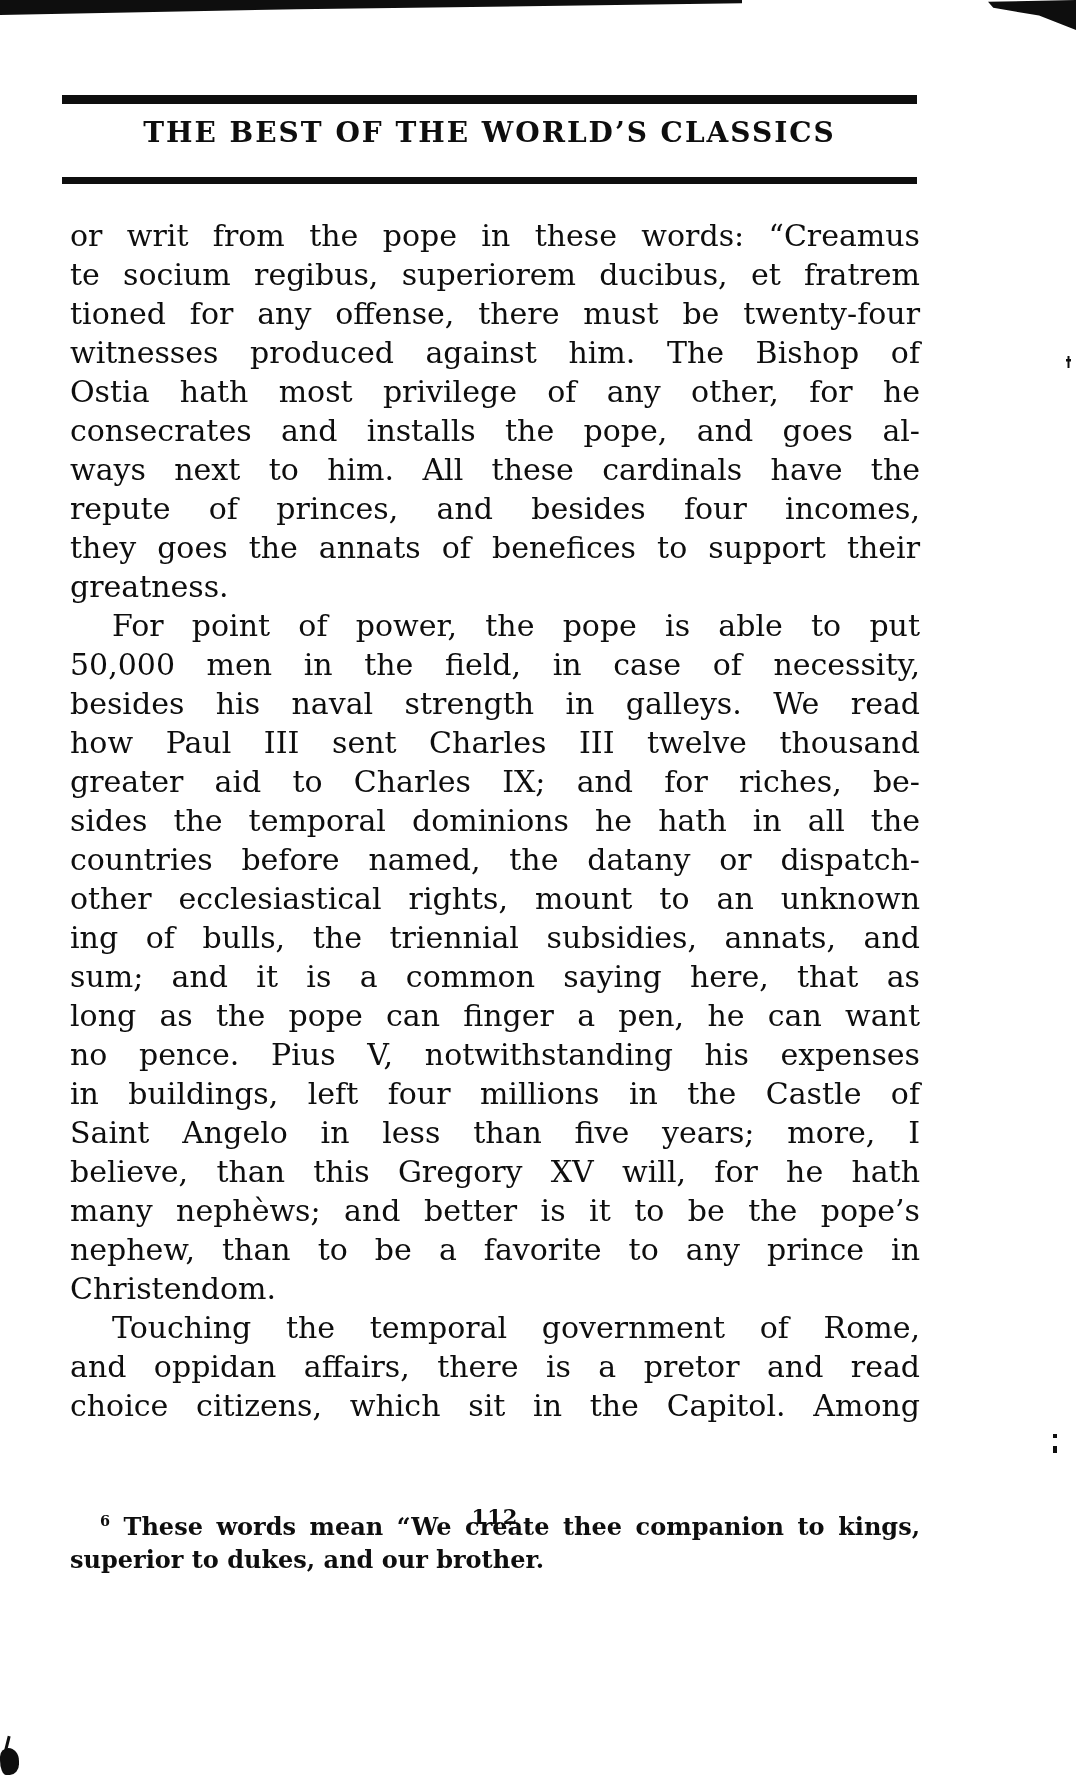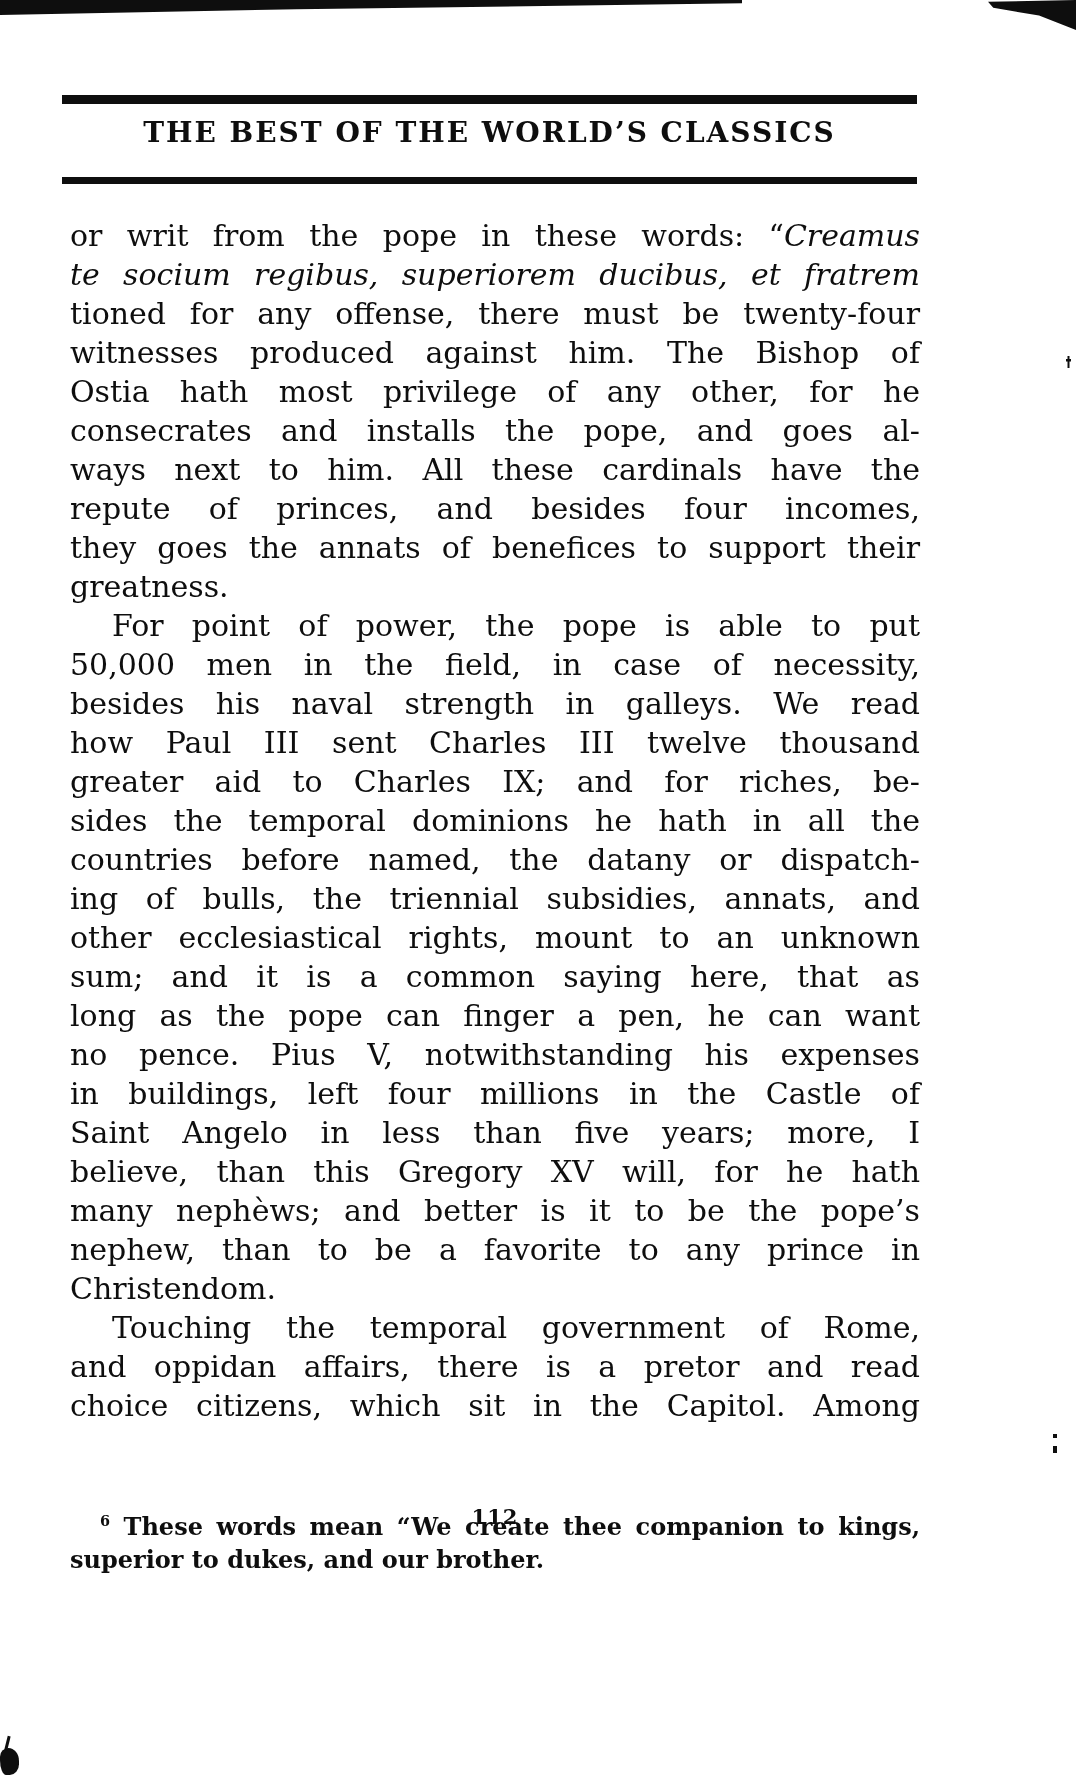--- a/index.html
+++ b/index.html
@@ -19,21 +19,21 @@
     white-space:nowrap;
   }
   
   .bodytext{
     position:absolute;left:70px;top:216px;width:850px;
     font-size:30px;line-height:39px;
   }
   .tline{text-align:justify;text-align-last:justify;}
   .tline.end{text-align-last:left;}
   .tline.indent{text-indent:42px;}
-  .it{font-style:italic;}
+  .it{}
   sup{font-size:0.6em;line-height:0;vertical-align:super;}
   
   .footnote{
     position:absolute;left:70px;top:1510px;width:850px;
     font-size:24px;line-height:33px;font-weight:700;
   }
   .footnote .tline.indent{text-indent:30px;}
   
   .pagenum{
     position:absolute;left:70px;top:1504px;width:850px;
@@ -89,22 +89,22 @@
       <div class="tline"><span>repute of princes, and besides four incomes,</span></div>
       <div class="tline"><span>they goes the annats of benefices to support their</span></div>
       <div class="tline end"><span>greatness.</span></div>
       <div class="tline indent"><span>For point of power, the pope is able to put</span></div>
       <div class="tline"><span>50,000 men in the field, in case of necessity,</span></div>
       <div class="tline"><span>besides his naval strength in galleys.  We read</span></div>
       <div class="tline"><span>how Paul III sent Charles III twelve thousand</span></div>
       <div class="tline"><span>greater aid to Charles IX; and for riches, be-</span></div>
       <div class="tline"><span>sides the temporal dominions he hath in all the</span></div>
       <div class="tline"><span>countries before named, the datany or dispatch-</span></div>
+      <div class="tline"><span>other ecclesiastical rights, mount to an unknown</span></div>
       <div class="tline"><span>ing of bulls, the triennial subsidies, annats, and</span></div>
-      <div class="tline"><span>other ecclesiastical rights, mount to an unknown</span></div>
       <div class="tline"><span>sum; and it is a common saying here, that as</span></div>
       <div class="tline"><span>long as the pope can finger a pen, he can want</span></div>
       <div class="tline"><span>no pence.  Pius V, notwithstanding his expenses</span></div>
       <div class="tline"><span>in buildings, left four millions in the Castle of</span></div>
       <div class="tline"><span>Saint Angelo in less than five years; more, I</span></div>
       <div class="tline"><span>believe, than this Gregory XV will, for he hath</span></div>
       <div class="tline"><span>many nephèws; and better is it to be the pope’s</span></div>
       <div class="tline"><span>nephew, than to be a favorite to any prince in</span></div>
       <div class="tline end"><span>Christendom.</span></div>
       <div class="tline indent"><span>Touching the temporal government of Rome,</span></div>

